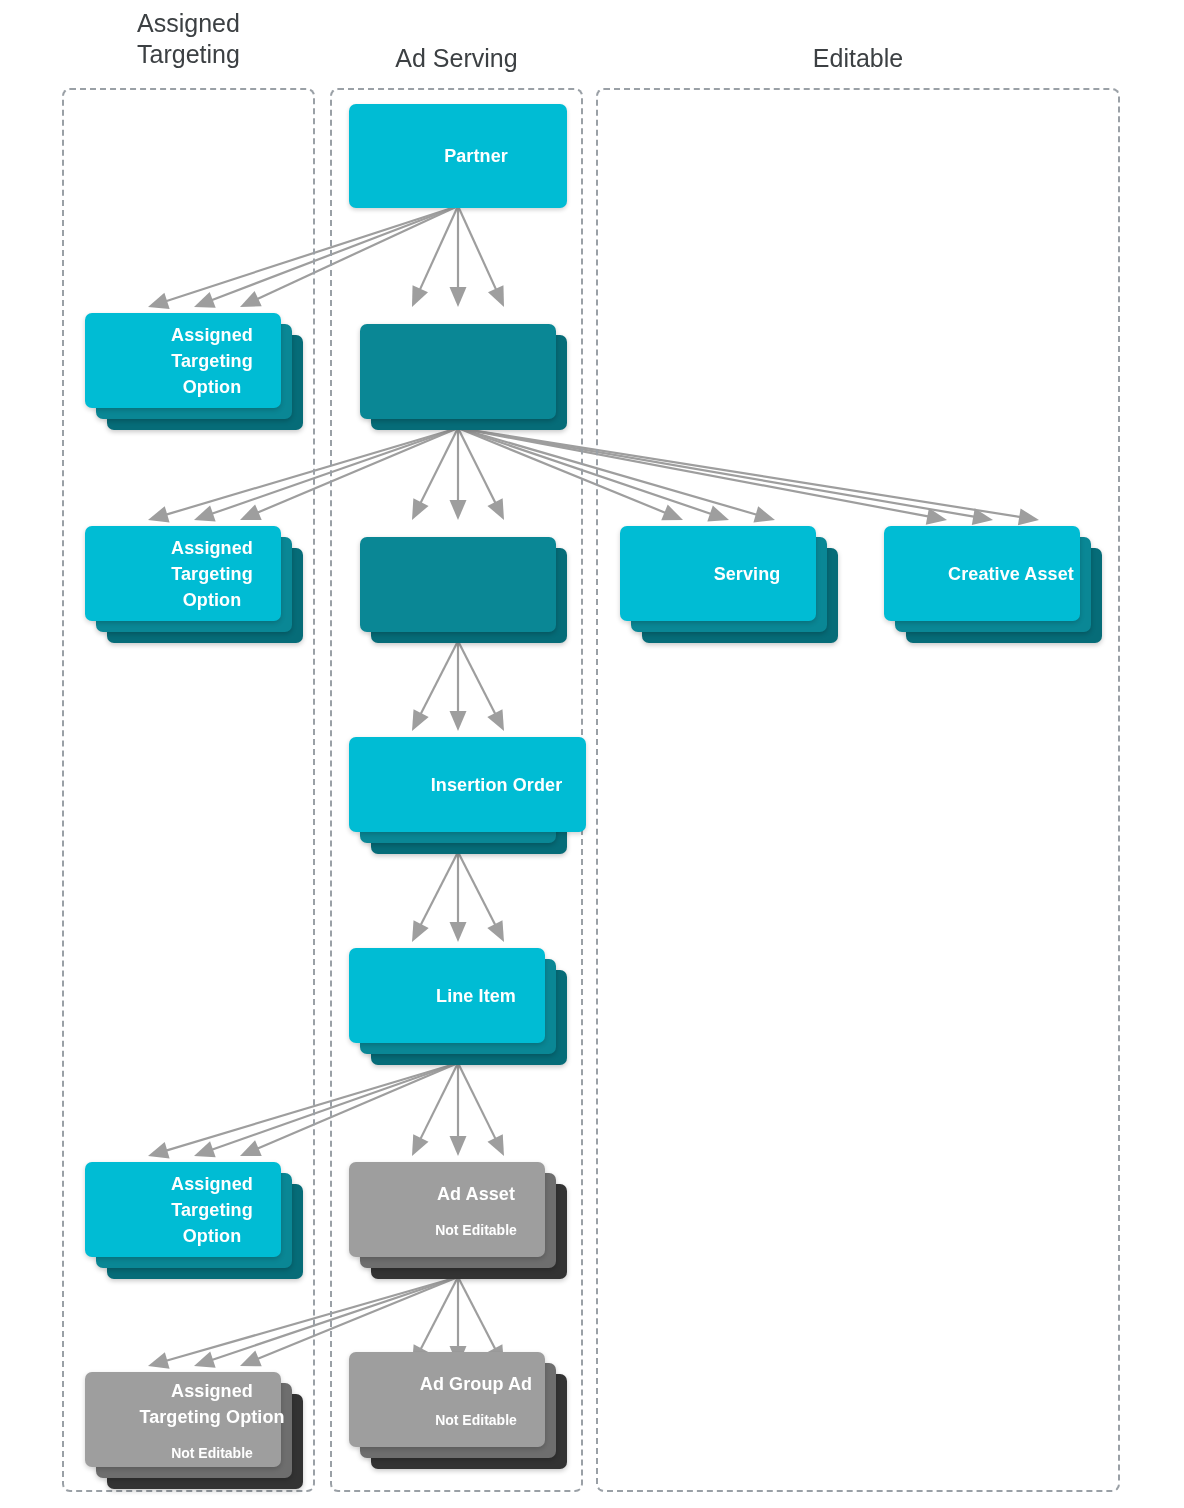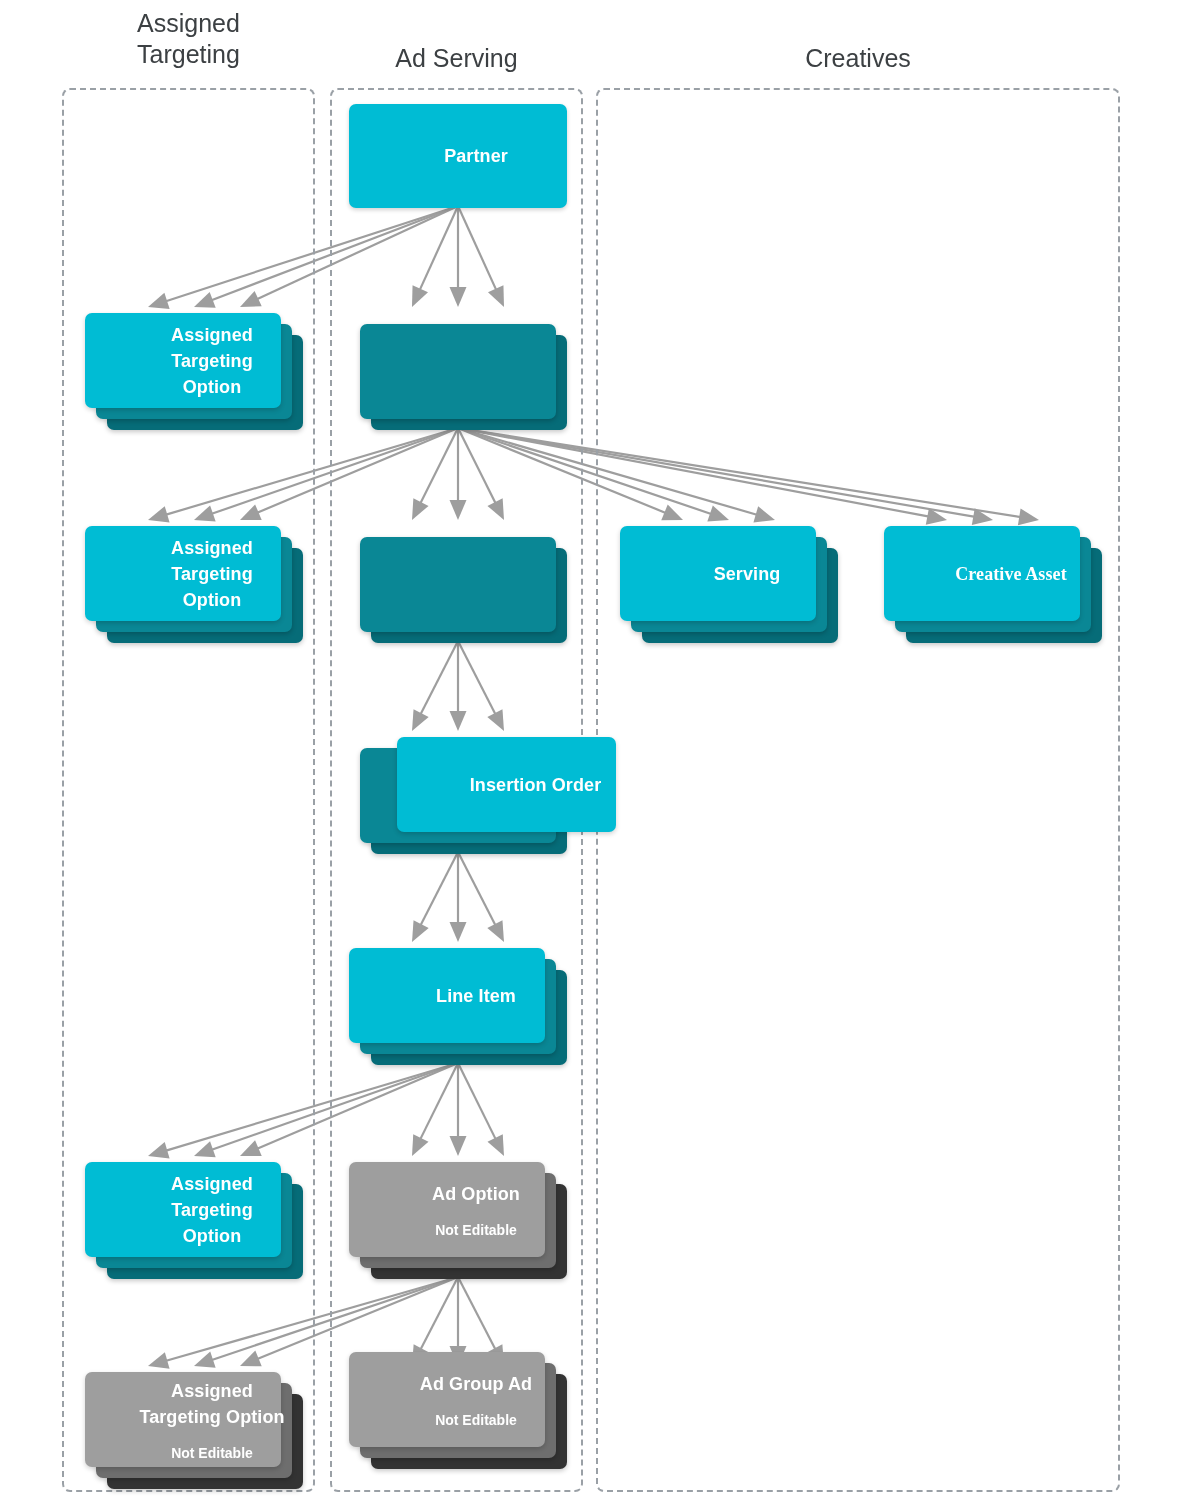--- a/index.html
+++ b/index.html
@@ -177,21 +177,21 @@
         <polygon points="458,1366 449.5,1346 466.5,1346" fill="#9e9e9e"></polygon>
         <line x1="458" y1="1277" x2="495.73527562319174" y2="1350.0095550100884" stroke="#9e9e9e" stroke-width="2.2"></line>
         <polygon points="504,1366 487.2659294471992,1352.1356254113687 502.36801638211574,1344.3300523888277" fill="#9e9e9e"></polygon>
       </g>
     </svg>
 
   <div id="headers-layer">
       <div class="col-header" style="left: 62px; top: 8px; width: 253px;">Assigned
 Targeting</div>
       <div class="col-header" style="left: 330px; top: 43px; width: 253px;">Ad Serving</div>
-      <div class="col-header" style="left: 596px; top: 43px; width: 524px;">Creatives</div>
+      <div class="col-header" style="left: 596px; top: 43px; width: 524px;">Editable</div>
     </div>
   <div id="groups-layer">
       <div class="group-box" style="left: 62px; top: 88px; width: 253px; height: 1404px; border-color: rgb(154, 160, 166);"></div>
       <div class="group-box" style="left: 330px; top: 88px; width: 253px; height: 1404px; border-color: rgb(154, 160, 166);"></div>
       <div class="group-box" style="left: 596px; top: 88px; width: 524px; height: 1404px; border-color: rgb(154, 160, 166);"></div>
     </div>
   <div id="nodes-layer">
       <div class="node cyan single" style="left: 349px; top: 104px; width: 218px; height: 104px;">
         <div class="face" style="width: 218px; height: 104px;">
           <div style="transform: none;">
@@ -231,33 +231,33 @@
       </div>
       <div class="node cyan stacked" style="left: 620px; top: 526px; width: 218px; height: 117px;">
         <div class="layer l2" style="left: 22px; top: 22px; width: 196px; height: 95px; box-shadow: rgba(0, 0, 0, 0.22) 0px 2px 5px;"></div>
         <div class="layer l1" style="left: 11px; top: 11px; width: 196px; height: 95px; box-shadow: rgba(0, 0, 0, 0.22) 0px 2px 5px;"></div>
         <div class="face" style="width: 196px; height: 95px; box-shadow: rgba(0, 0, 0, 0.18) 0px 2px 5px;">
           <div style="transform: translateX(11px);">
             <div class="title">Serving</div>
           </div>
         </div>
       </div>
-      <div class="node cyan stacked" style="left: 884px; top: 526px; width: 218px; height: 117px; font-family: Liberation Serif, serif;">
+      <div class="node cyan stacked" style="left: 884px; top: 526px; width: 218px; height: 117px;">
         <div class="layer l2" style="left: 22px; top: 22px; width: 196px; height: 95px; box-shadow: rgba(0, 0, 0, 0.22) 0px 2px 5px;"></div>
         <div class="layer l1" style="left: 11px; top: 11px; width: 196px; height: 95px; box-shadow: rgba(0, 0, 0, 0.22) 0px 2px 5px;"></div>
         <div class="face" style="width: 196px; height: 95px; box-shadow: rgba(0, 0, 0, 0.18) 0px 2px 5px;">
           <div style="transform: translateX(11px);">
             <div class="title">Creative Asset</div>
           </div>
         </div>
       </div>
       <div class="node cyan stacked" style="left: 349px; top: 737px; width: 218px; height: 117px;">
         <div class="layer l2" style="left: 22px; top: 22px; width: 196px; height: 95px; box-shadow: rgba(0, 0, 0, 0.22) 0px 2px 5px;"></div>
         <div class="layer l1" style="left: 11px; top: 11px; width: 196px; height: 95px; box-shadow: rgba(0, 0, 0, 0.22) 0px 2px 5px;"></div>
-        <div class="face" style="width: 219px; height: 95px; box-shadow: rgba(0, 0, 0, 0.18) 0px 2px 5px; margin-left: 48px;">
+        <div class="face" style="width: 237px; height: 95px; box-shadow: rgba(0, 0, 0, 0.18) 0px 2px 5px;">
           <div style="transform: translateX(11px);">
             <div class="title">Insertion Order</div>
           </div>
         </div>
       </div>
       <div class="node cyan stacked" style="left: 349px; top: 948px; width: 218px; height: 117px;">
         <div class="layer l2" style="left: 22px; top: 22px; width: 196px; height: 95px; box-shadow: rgba(0, 0, 0, 0.22) 0px 2px 5px;"></div>
         <div class="layer l1" style="left: 11px; top: 11px; width: 196px; height: 95px; box-shadow: rgba(0, 0, 0, 0.22) 0px 2px 5px;"></div>
         <div class="face" style="width: 196px; height: 95px; box-shadow: rgba(0, 0, 0, 0.18) 0px 2px 5px;">
           <div style="transform: translateX(11px);">
@@ -274,21 +274,21 @@
 Targeting
 Option</div>
           </div>
         </div>
       </div>
       <div class="node gray stacked" style="left: 349px; top: 1162px; width: 218px; height: 117px;">
         <div class="layer l2" style="left: 22px; top: 22px; width: 196px; height: 95px; box-shadow: rgba(0, 0, 0, 0.22) 0px 2px 5px;"></div>
         <div class="layer l1" style="left: 11px; top: 11px; width: 196px; height: 95px; box-shadow: rgba(0, 0, 0, 0.22) 0px 2px 5px;"></div>
         <div class="face" style="width: 196px; height: 95px; box-shadow: rgba(0, 0, 0, 0.18) 0px 2px 5px;">
           <div style="transform: translateX(11px);">
-            <div class="title">Ad Option</div>
+            <div class="title">Ad Asset</div>
             <div class="sub">Not Editable</div>
           </div>
         </div>
       </div>
       <div class="node gray stacked" style="left: 85px; top: 1372px; width: 218px; height: 117px;">
         <div class="layer l2" style="left: 22px; top: 22px; width: 196px; height: 95px; box-shadow: rgba(0, 0, 0, 0.22) 0px 2px 5px;"></div>
         <div class="layer l1" style="left: 11px; top: 11px; width: 196px; height: 95px; box-shadow: rgba(0, 0, 0, 0.22) 0px 2px 5px;"></div>
         <div class="face" style="width: 196px; height: 95px; box-shadow: rgba(0, 0, 0, 0.18) 0px 2px 5px;">
           <div style="transform: translateX(11px);">
             <div class="title">Assigned

